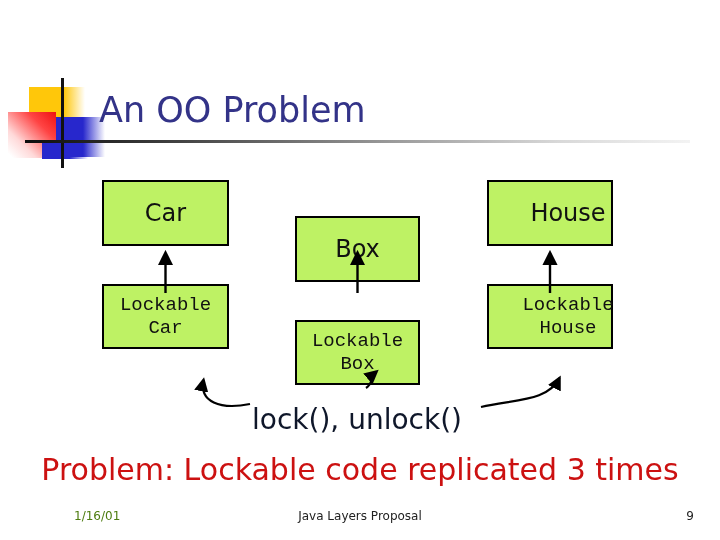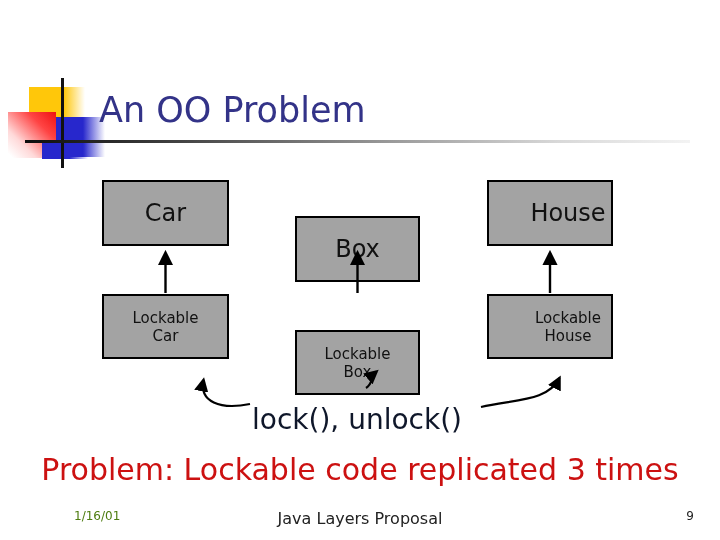--- a/index.html
+++ b/index.html
@@ -16,38 +16,38 @@
   .sq-blue{left:56px;top:117px;width:49px;height:40px;
     background:linear-gradient(90deg,#2727CC 0%,#2727CC 55%,rgba(39,39,204,0) 100%);}
   .sq-blue-low{left:42px;top:143px;width:46px;height:16px;
     background:linear-gradient(90deg,#2727CC 0%,#2727CC 60%,rgba(39,39,204,0) 100%);}
   .vline{position:absolute;left:61px;top:78px;width:3px;height:90px;background:#111;}
   .hrule{position:absolute;left:25px;top:140px;width:665px;height:3px;
     background:linear-gradient(90deg,#0d0d0d 0%,#3a3a3a 20%,#9a9a9a 55%,#d8d8d8 80%,#f3f3f3 100%);}
   
   .title{position:absolute;left:99px;top:90px;font-size:35px;color:#333388;letter-spacing:0px;}
   
-  .cbox{position:absolute;background:#a3a3a3;border:2px solid #000;box-sizing:border-box;
+  .cbox{position:absolute;background:#bef264;border:2px solid #000;box-sizing:border-box;
     display:flex;flex-direction:column;align-items:center;justify-content:center;
     color:#111;text-align:center;}
   .parent{top:180px;height:66px;font-size:24px;}
-  .child{top:294px;height:65px;font-size:15px;line-height:1.2;}
+  .child{top:284px;height:65px;font-size:19px;line-height:1.2;font-family:Liberation Mono, monospace;}
   .col0{left:102px;width:127px;}
   .col1{left:295px;width:125px;margin-top:36px;}
   .col2{left:487px;width:126px;padding-left:36px;}
   
   .arrows{position:absolute;left:0;top:0;width:720px;height:540px;pointer-events:none;}
   
   .locktext{position:absolute;left:252px;top:403px;font-size:28px;color:#0f172a;}
   
   .problem{position:absolute;left:0;right:0;top:452px;text-align:center;
     font-size:30px;color:#CC1111;}
   
   .footer-date{position:absolute;left:74px;top:509px;font-size:12px;color:#4d7c0f;}
-  .footer-center{position:absolute;left:0;right:0;top:509px;text-align:center;font-size:16px;color:#222;}
+  .footer-center{position:absolute;left:0;right:0;top:509px;text-align:center;font-size:12px;color:#222;}
   .footer-page{position:absolute;right:26px;top:509px;font-size:12px;color:#222;}
 </style>
 </head>
 <body>
 
 <div class="slide">
 
   <div class="sq sq-yellow"></div>
   <div class="sq sq-red"></div>
   <div class="sq sq-blue"></div>

